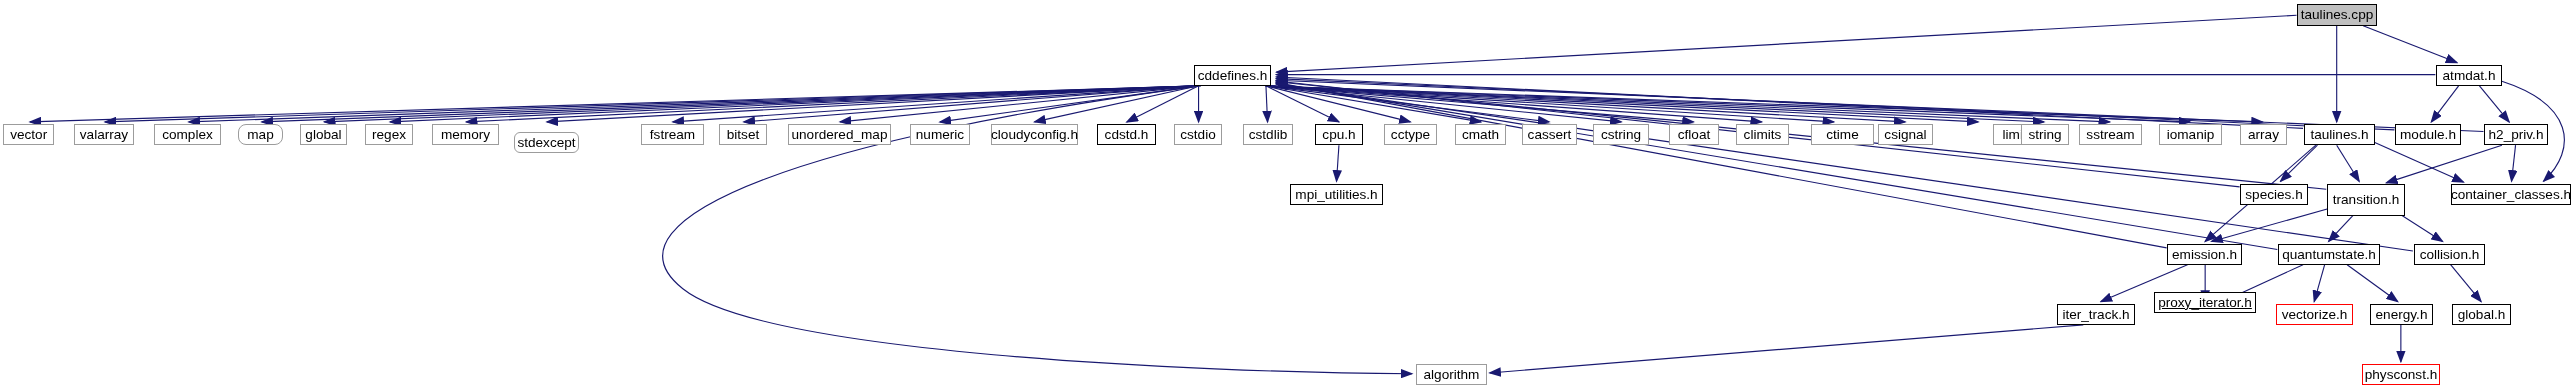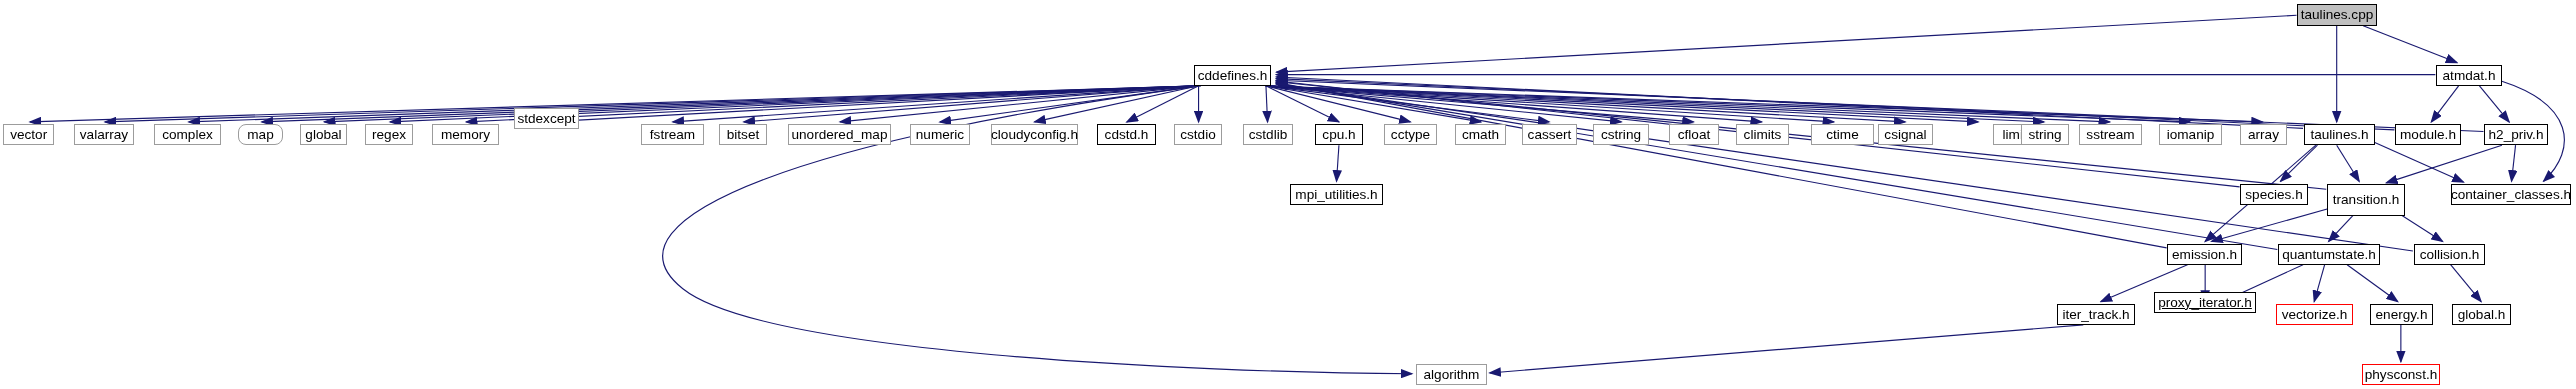--- a/index.html
+++ b/index.html
@@ -95,21 +95,21 @@
 <div class="node black root" style="left: 2297px; top: 4px; width: 80px; height: 21.7px;">taulines.cpp</div>
     <div class="node black" style="left: 1194px; top: 65px; width: 77px; height: 21px;">cddefines.h</div>
     <div class="node black" style="left: 2436px; top: 65px; width: 66px; height: 21px;">atmdat.h</div>
     <div class="node gray" style="left: 3.2px; top: 124px; width: 51px; height: 21px;">vector</div>
     <div class="node gray" style="left: 74px; top: 124px; width: 60px; height: 21px;">valarray</div>
     <div class="node gray" style="left: 154px; top: 124px; width: 67px; height: 21px;">complex</div>
     <div class="node gray" style="left: 238px; top: 124px; width: 45px; height: 21px; border-radius: 8px;">map</div>
     <div class="node gray" style="left: 300px; top: 124px; width: 47px; height: 21px;">global</div>
     <div class="node gray" style="left: 365px; top: 124px; width: 48px; height: 21px;">regex</div>
     <div class="node gray" style="left: 432px; top: 124px; width: 67px; height: 21px;">memory</div>
-    <div class="node gray" style="left: 514px; top: 108px; width: 65px; height: 21px;">stdexcept</div>
+    <div class="node gray" style="left: 514px; top: 132px; width: 65px; height: 21px; border-radius: 6px;">stdexcept</div>
     <div class="node gray" style="left: 641px; top: 124px; width: 63px; height: 21px;">fstream</div>
     <div class="node gray" style="left: 719px; top: 124px; width: 48px; height: 21px;">bitset</div>
     <div class="node gray" style="left: 788px; top: 124px; width: 103px; height: 21px;">unordered_map</div>
     <div class="node gray" style="left: 910px; top: 124px; width: 60px; height: 21px;">numeric</div>
     <div class="node gray" style="left: 991px; top: 124px; width: 87px; height: 21px;">cloudyconfig.h</div>
     <div class="node black" style="left: 1097px; top: 124px; width: 59px; height: 21px;">cdstd.h</div>
     <div class="node gray" style="left: 1174px; top: 124px; width: 48px; height: 21px;">cstdio</div>
     <div class="node gray" style="left: 1243px; top: 124px; width: 50px; height: 21px;">cstdlib</div>
     <div class="node black" style="left: 1315px; top: 124px; width: 48px; height: 21px;">cpu.h</div>
     <div class="node gray" style="left: 1384px; top: 124px; width: 53px; height: 21px;">cctype</div>

